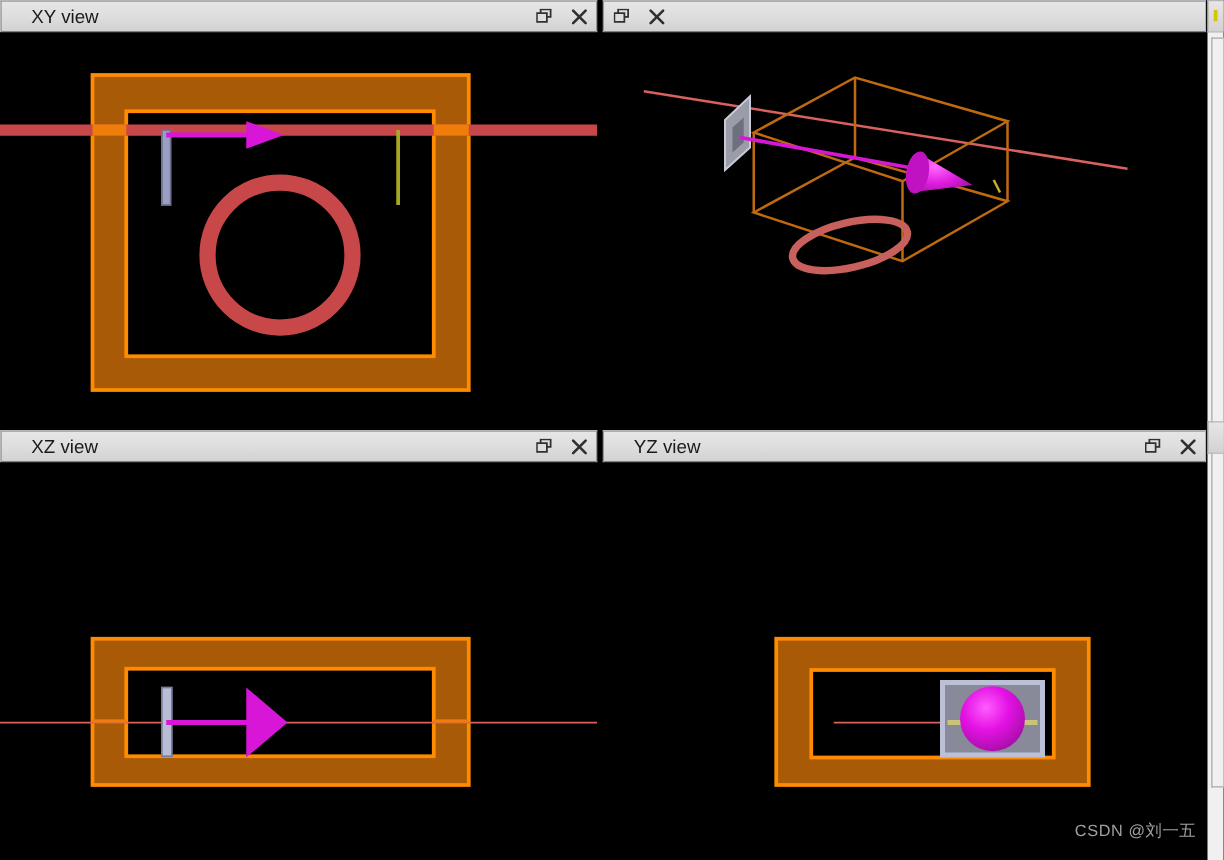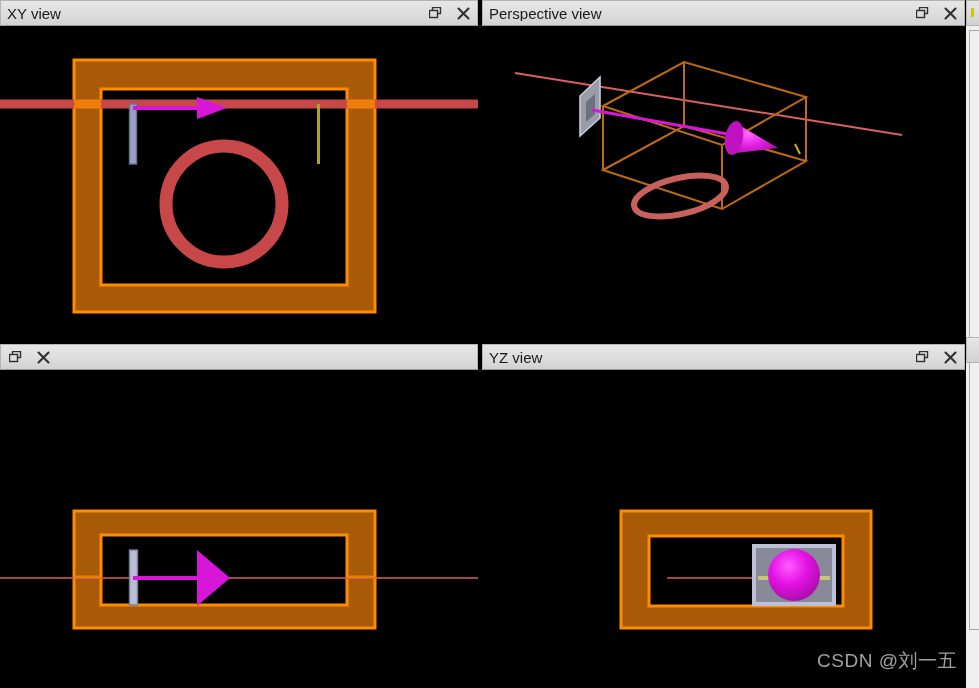--- a/index.html
+++ b/index.html
@@ -27,21 +27,21 @@
     height: 26px;
     background: linear-gradient(to bottom, #e6e6e6 0%, #dedede 50%, #d2d2d2 100%);
     border: 1px solid #b4b4b4;
     border-bottom: 1px solid #9a9a9a;
     box-sizing: border-box;
     display: flex;
     align-items: center;
   }
   .panel-title {
     flex: 1 1 auto;
-    padding-left: 6px;
+    padding-left: 24px;
     font-size: 15px;
     line-height: 15px;
     color: #1a1a1a;
     white-space: nowrap;
     overflow: hidden;
   }
   .tb-btn {
     width: 28px; height: 24px;
     display: flex;
     align-items: center;
@@ -97,21 +97,21 @@
     border: 1px solid #b4b4b4;
     border-right: none;
     box-sizing: border-box;
   }
 
   
   #watermark {
     position: absolute;
     right: 22px; bottom: 14px;
     color: #a0a0a0;
-    font-size: 19px;
+    font-size: 13px;
     letter-spacing: 0.5px;
     white-space: nowrap;
   }
 </style>
 </head>
 <body>
 
 <div id="app">
 
   <div class="panel" id="panel-xy">
@@ -149,21 +149,20 @@
         <line x1="318.5" y1="78" x2="318.5" y2="138" stroke="#a8a820" stroke-width="3"></line>
 
         <line x1="133" y1="82" x2="205" y2="82" stroke="#d816d8" stroke-width="4"></line>
         <polygon points="197,71 227,82 197,93" fill="#d816d8"></polygon>
       </svg>
     </div>
   </div>
 
   <div class="panel" id="panel-ps">
     <div class="panel-titlebar">
-      <span class="panel-title">Perspective view</span>
       <span class="tb-btn">
         <svg width="13" height="13" viewBox="0 0 13 13">
           <rect x="3.5" y="0.5" width="8" height="6" fill="none" stroke="#303030" stroke-width="1.4"></rect>
           <rect x="0.5" y="3.5" width="8" height="7" fill="#dedede" stroke="#303030" stroke-width="1.4"></rect>
         </svg>
       </span>
       <span class="tb-btn">
         <svg width="13" height="13" viewBox="0 0 13 13">
           <path d="M1.5 1.5 L11.5 11.5 M11.5 1.5 L1.5 11.5" stroke="#303030" stroke-width="2.1" stroke-linecap="round"></path>
         </svg>
@@ -200,20 +199,21 @@
         <polygon points="252,96 296,122 246,128" fill="url(#coneGrad)"></polygon>
         <ellipse cx="252" cy="112" rx="9" ry="17" fill="#c012c0" transform="rotate(10 252 112)"></ellipse>
 
         <line x1="313" y1="118" x2="318" y2="128" stroke="#c8b020" stroke-width="2"></line>
       </svg>
     </div>
   </div>
 
   <div class="panel" id="panel-xz">
     <div class="panel-titlebar">
+      <span class="panel-title">XZ view</span>
       <span class="tb-btn">
         <svg width="13" height="13" viewBox="0 0 13 13">
           <rect x="3.5" y="0.5" width="8" height="6" fill="none" stroke="#303030" stroke-width="1.4"></rect>
           <rect x="0.5" y="3.5" width="8" height="7" fill="#dedede" stroke="#303030" stroke-width="1.4"></rect>
         </svg>
       </span>
       <span class="tb-btn">
         <svg width="13" height="13" viewBox="0 0 13 13">
           <path d="M1.5 1.5 L11.5 11.5 M11.5 1.5 L1.5 11.5" stroke="#303030" stroke-width="2.1" stroke-linecap="round"></path>
         </svg>

